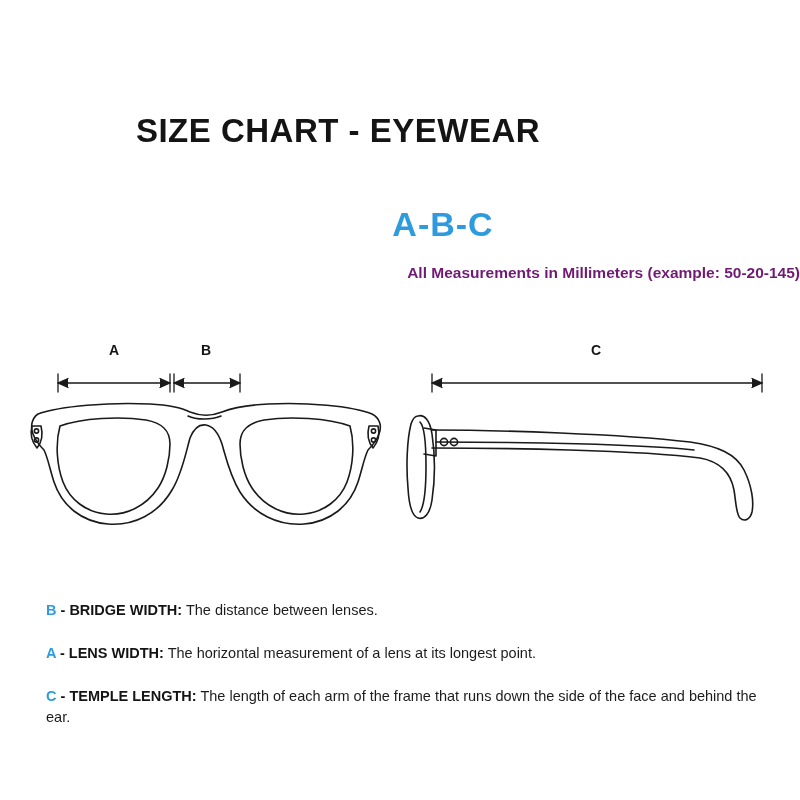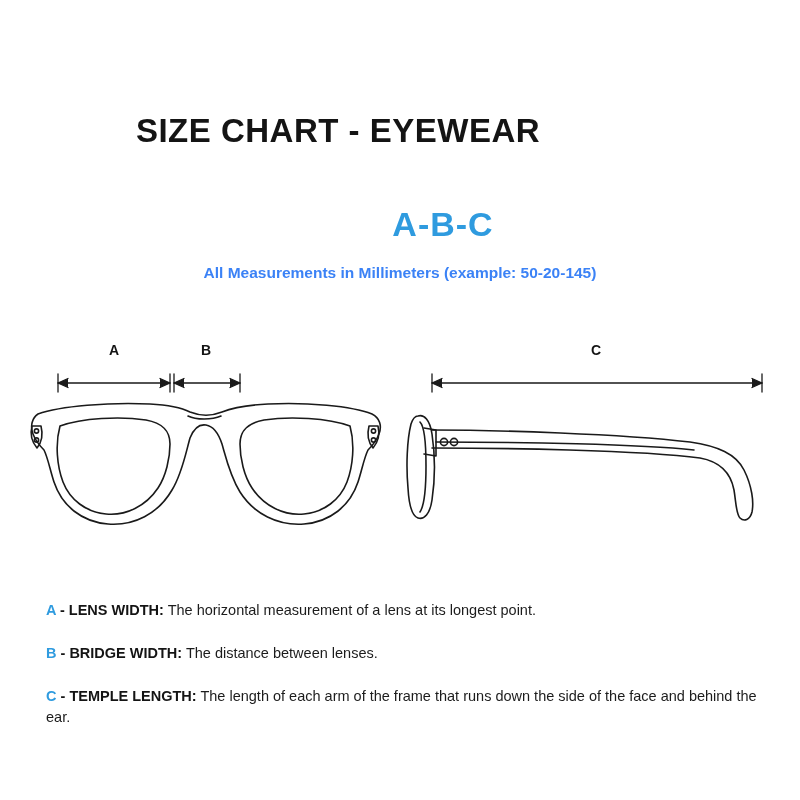--- a/index.html
+++ b/index.html
@@ -59,24 +59,24 @@
     font-weight: bold;
     letter-spacing: 1px;
     color: #2f9bdf;
     margin-left: 43px;
   }
   .subtitle {
     position: absolute;
     top: 264px;
     left: 0;
     width: 800px;
-    text-align: center;
+    text-align: right;
     font-size: 15.5px;
     font-weight: bold;
-    color: #3b82f6;
+    color: #701a75;
   }
 
   
   .diagram {
     position: absolute;
     top: 330px;
     left: 0;
     width: 800px;
     height: 230px;
   }
@@ -240,25 +240,25 @@
 
           <path d="M 436,112 C 520,112 640,114 694,120"></path>
         </g>
       </g>
     </svg>
   </div>
 
   <div class="legend">
 
     <div class="legend-row">
+      <span class="key">B</span><span class="term"> - </span><span class="term">BRIDGE WIDTH:</span><span class="desc"> The distance between lenses.</span>
+    </div>
+
+    <div class="legend-row">
       <span class="key">A</span><span class="term"> - </span><span class="term">LENS WIDTH:</span><span class="desc"> The horizontal measurement of a lens at its longest point.</span>
-    </div>
-
-    <div class="legend-row">
-      <span class="key">B</span><span class="term"> - </span><span class="term">BRIDGE WIDTH:</span><span class="desc"> The distance between lenses.</span>
     </div>
 
     <div class="legend-row">
       <span class="key">C</span><span class="term"> - </span><span class="term">TEMPLE LENGTH:</span><span class="desc"> The length of each arm of the frame that runs down the side of the face and behind the ear.</span>
     </div>
 
   </div>
 
 </div>
 

